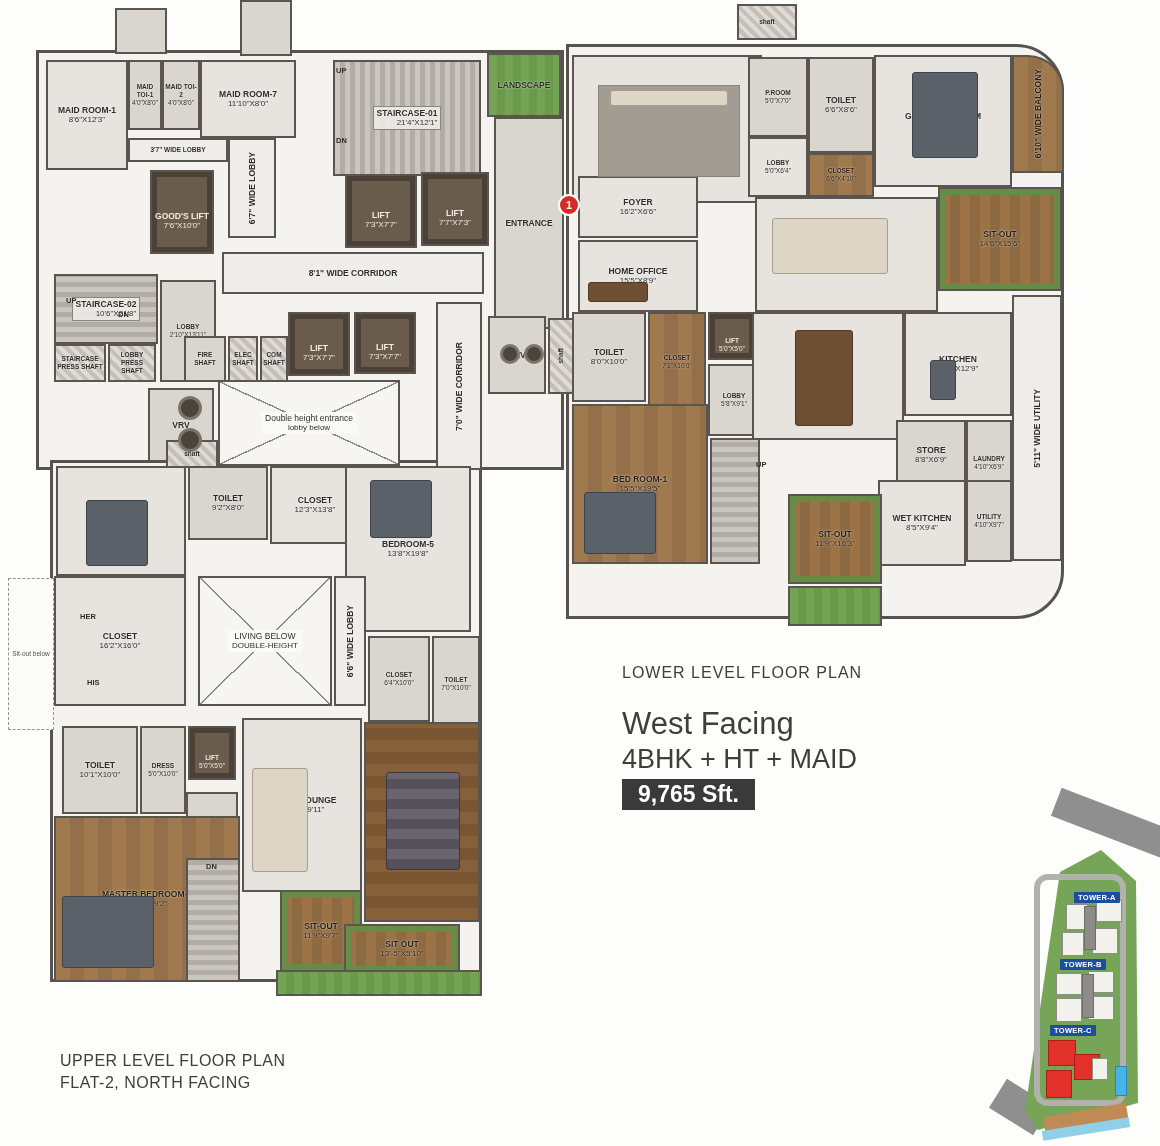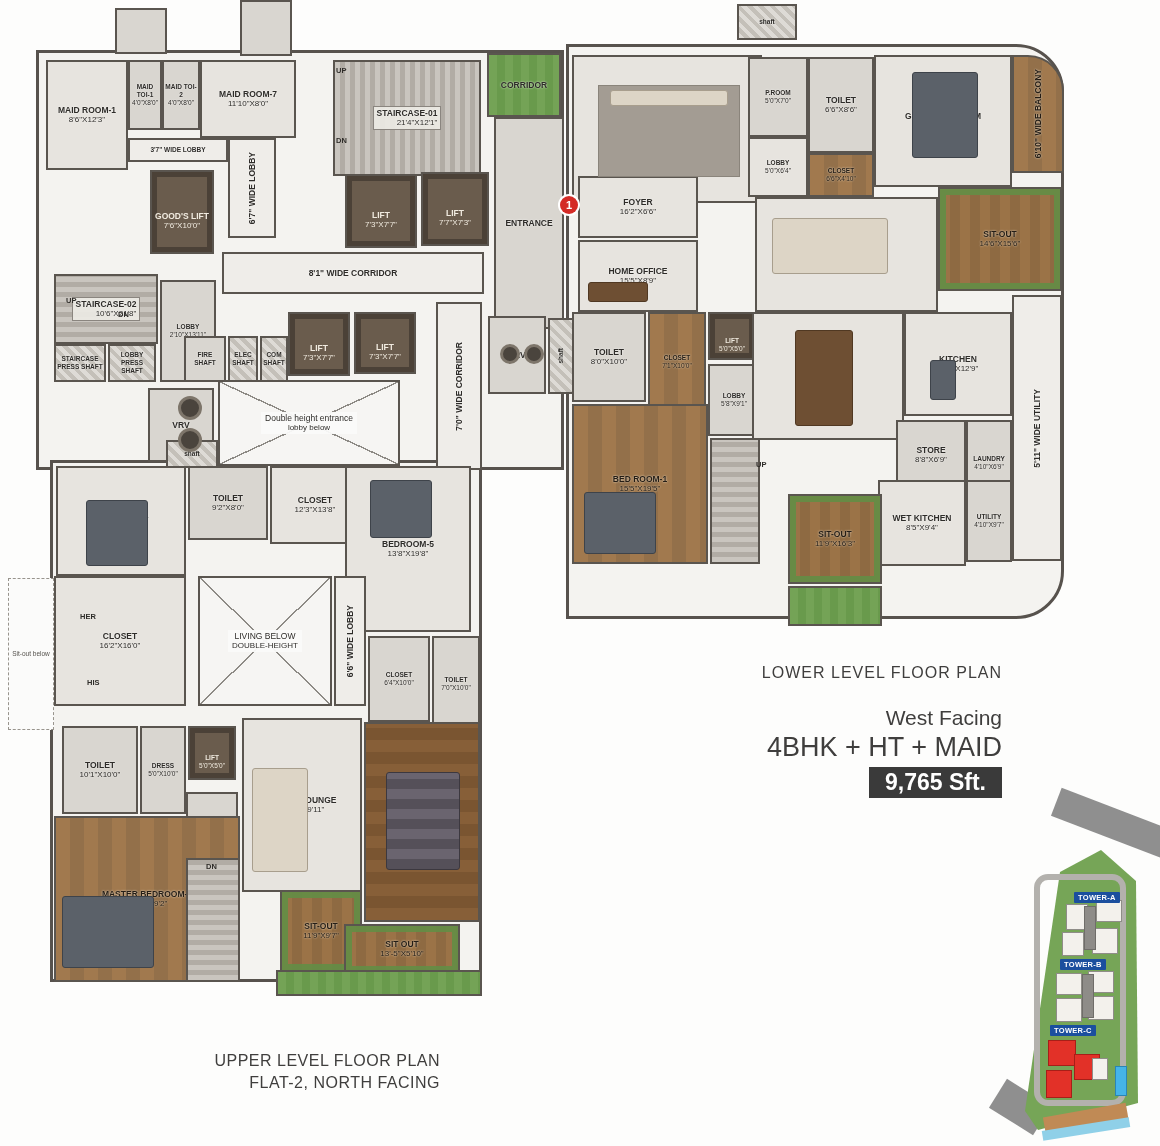--- a/index.html
+++ b/index.html
@@ -41,24 +41,24 @@
   .furn{position:absolute;box-sizing:border-box;border-radius:3px;}
   .c-dark{background:#5b6169;border:1px solid #3e434a;}
   .c-light{background:#ddd5c6;border:1px solid #a89e8d;}
   .c-rug{background:#a39c93;border:1px solid #8a847b;border-radius:0;}
   .c-wooddark{background:#6e4f33;border:1px solid #503822;}
   .c-seats{background:repeating-linear-gradient(0deg,#555059 0 10px,#6a646f 10px 20px);border:1px solid #3c383f;}
   .c-circle{background:#4a443d;border-radius:50%;border:3px solid #7d756a;}
   .marker{position:absolute;width:18px;height:18px;border-radius:50%;background:#d42b26;
           color:#fff;font-size:11px;font-weight:bold;display:flex;align-items:center;justify-content:center;
           box-shadow:0 0 0 2px #fff;z-index:30;}
-  .titles{position:absolute;text-align:right;color:#3f3e3d;z-index:20;}
+  .titles{position:absolute;text-align:left;color:#3f3e3d;z-index:20;}
   #lower-title{left:622px;top:664px;width:380px;font-size:16px;letter-spacing:1px;}
   #facing-block{left:622px;top:706px;width:380px;}
-  #facing-line{font-size:21px;}
+  #facing-line{font-size:31px;}
   #config-line{font-size:27px;margin-top:2px;}
   #area-chip{display:inline-block;margin-top:4px;background:#3a3a3a;color:#fff;
              font-size:23px;font-weight:bold;padding:2px 16px;}
   #upper-title{left:60px;top:1050px;width:380px;font-size:16px;line-height:1.35;letter-spacing:.5px;}
   
   #site{position:absolute;left:1008px;top:818px;width:152px;height:328px;}
   .site-road{position:absolute;background:#8f8f8f;}
   #site-poly{position:absolute;inset:0;background:#76a557;
              clip-path:polygon(52px 54px,93px 32px,128px 63px,130px 285px,30px 312px,17px 293px);}
   #site-ring{position:absolute;left:26px;top:56px;width:92px;height:232px;border:6px solid #b3b1ad;
@@ -124,21 +124,21 @@
       </div>
     </div>
     <div class="room f-stairsv" style="left: 333px; top: 60px; width: 148px; height: 116px;">
       <div class="lbl">
         <span class="nm">STAIRCASE-01</span>
         <span class="dim">21'4"X12'1"</span>
       </div>
     </div>
     <div class="room f-green" style="left: 487px; top: 53px; width: 74px; height: 64px;">
       <div class="lbl">
-        <span class="nm">CORRIDOR</span>
+        <span class="nm">LANDSCAPE</span>
       </div>
     </div>
     <div class="room f-lift" style="left: 345px; top: 174px; width: 72px; height: 74px;">
       <div class="lbl">
         <span class="nm">LIFT</span>
         <span class="dim">7'3"X7'7"</span>
       </div>
     </div>
     <div class="room f-lift" style="left: 421px; top: 172px; width: 68px; height: 74px;">
       <div class="lbl">

